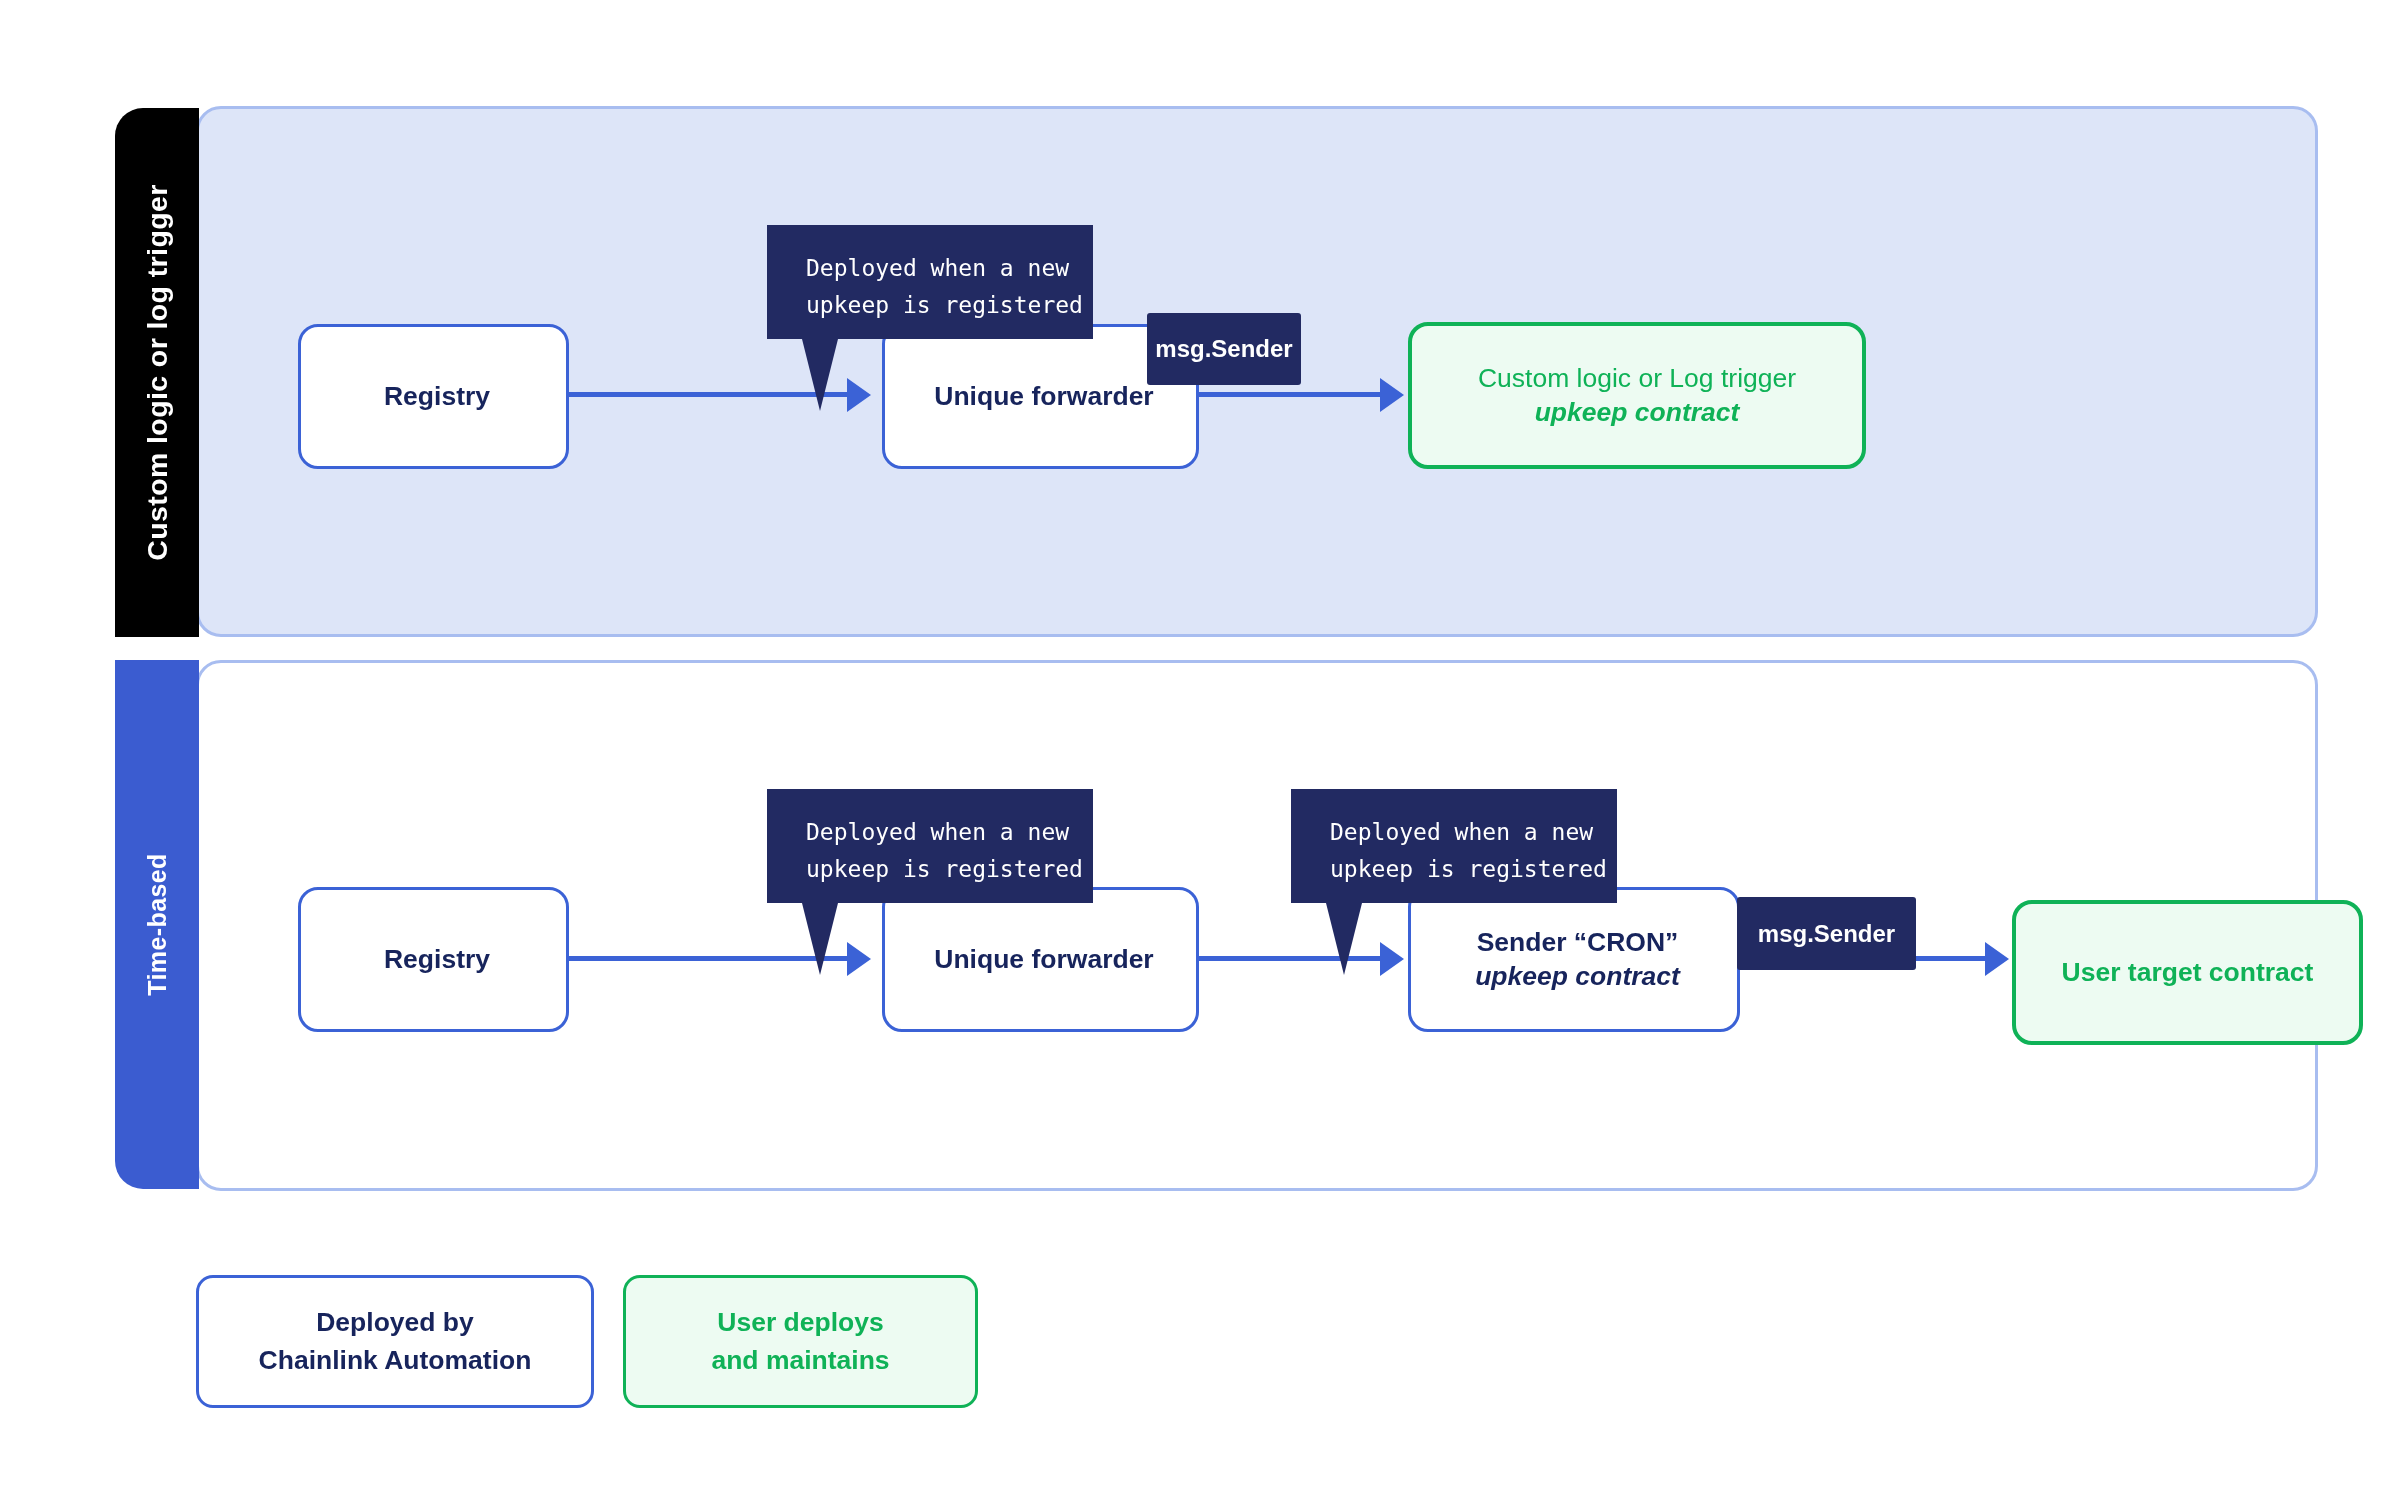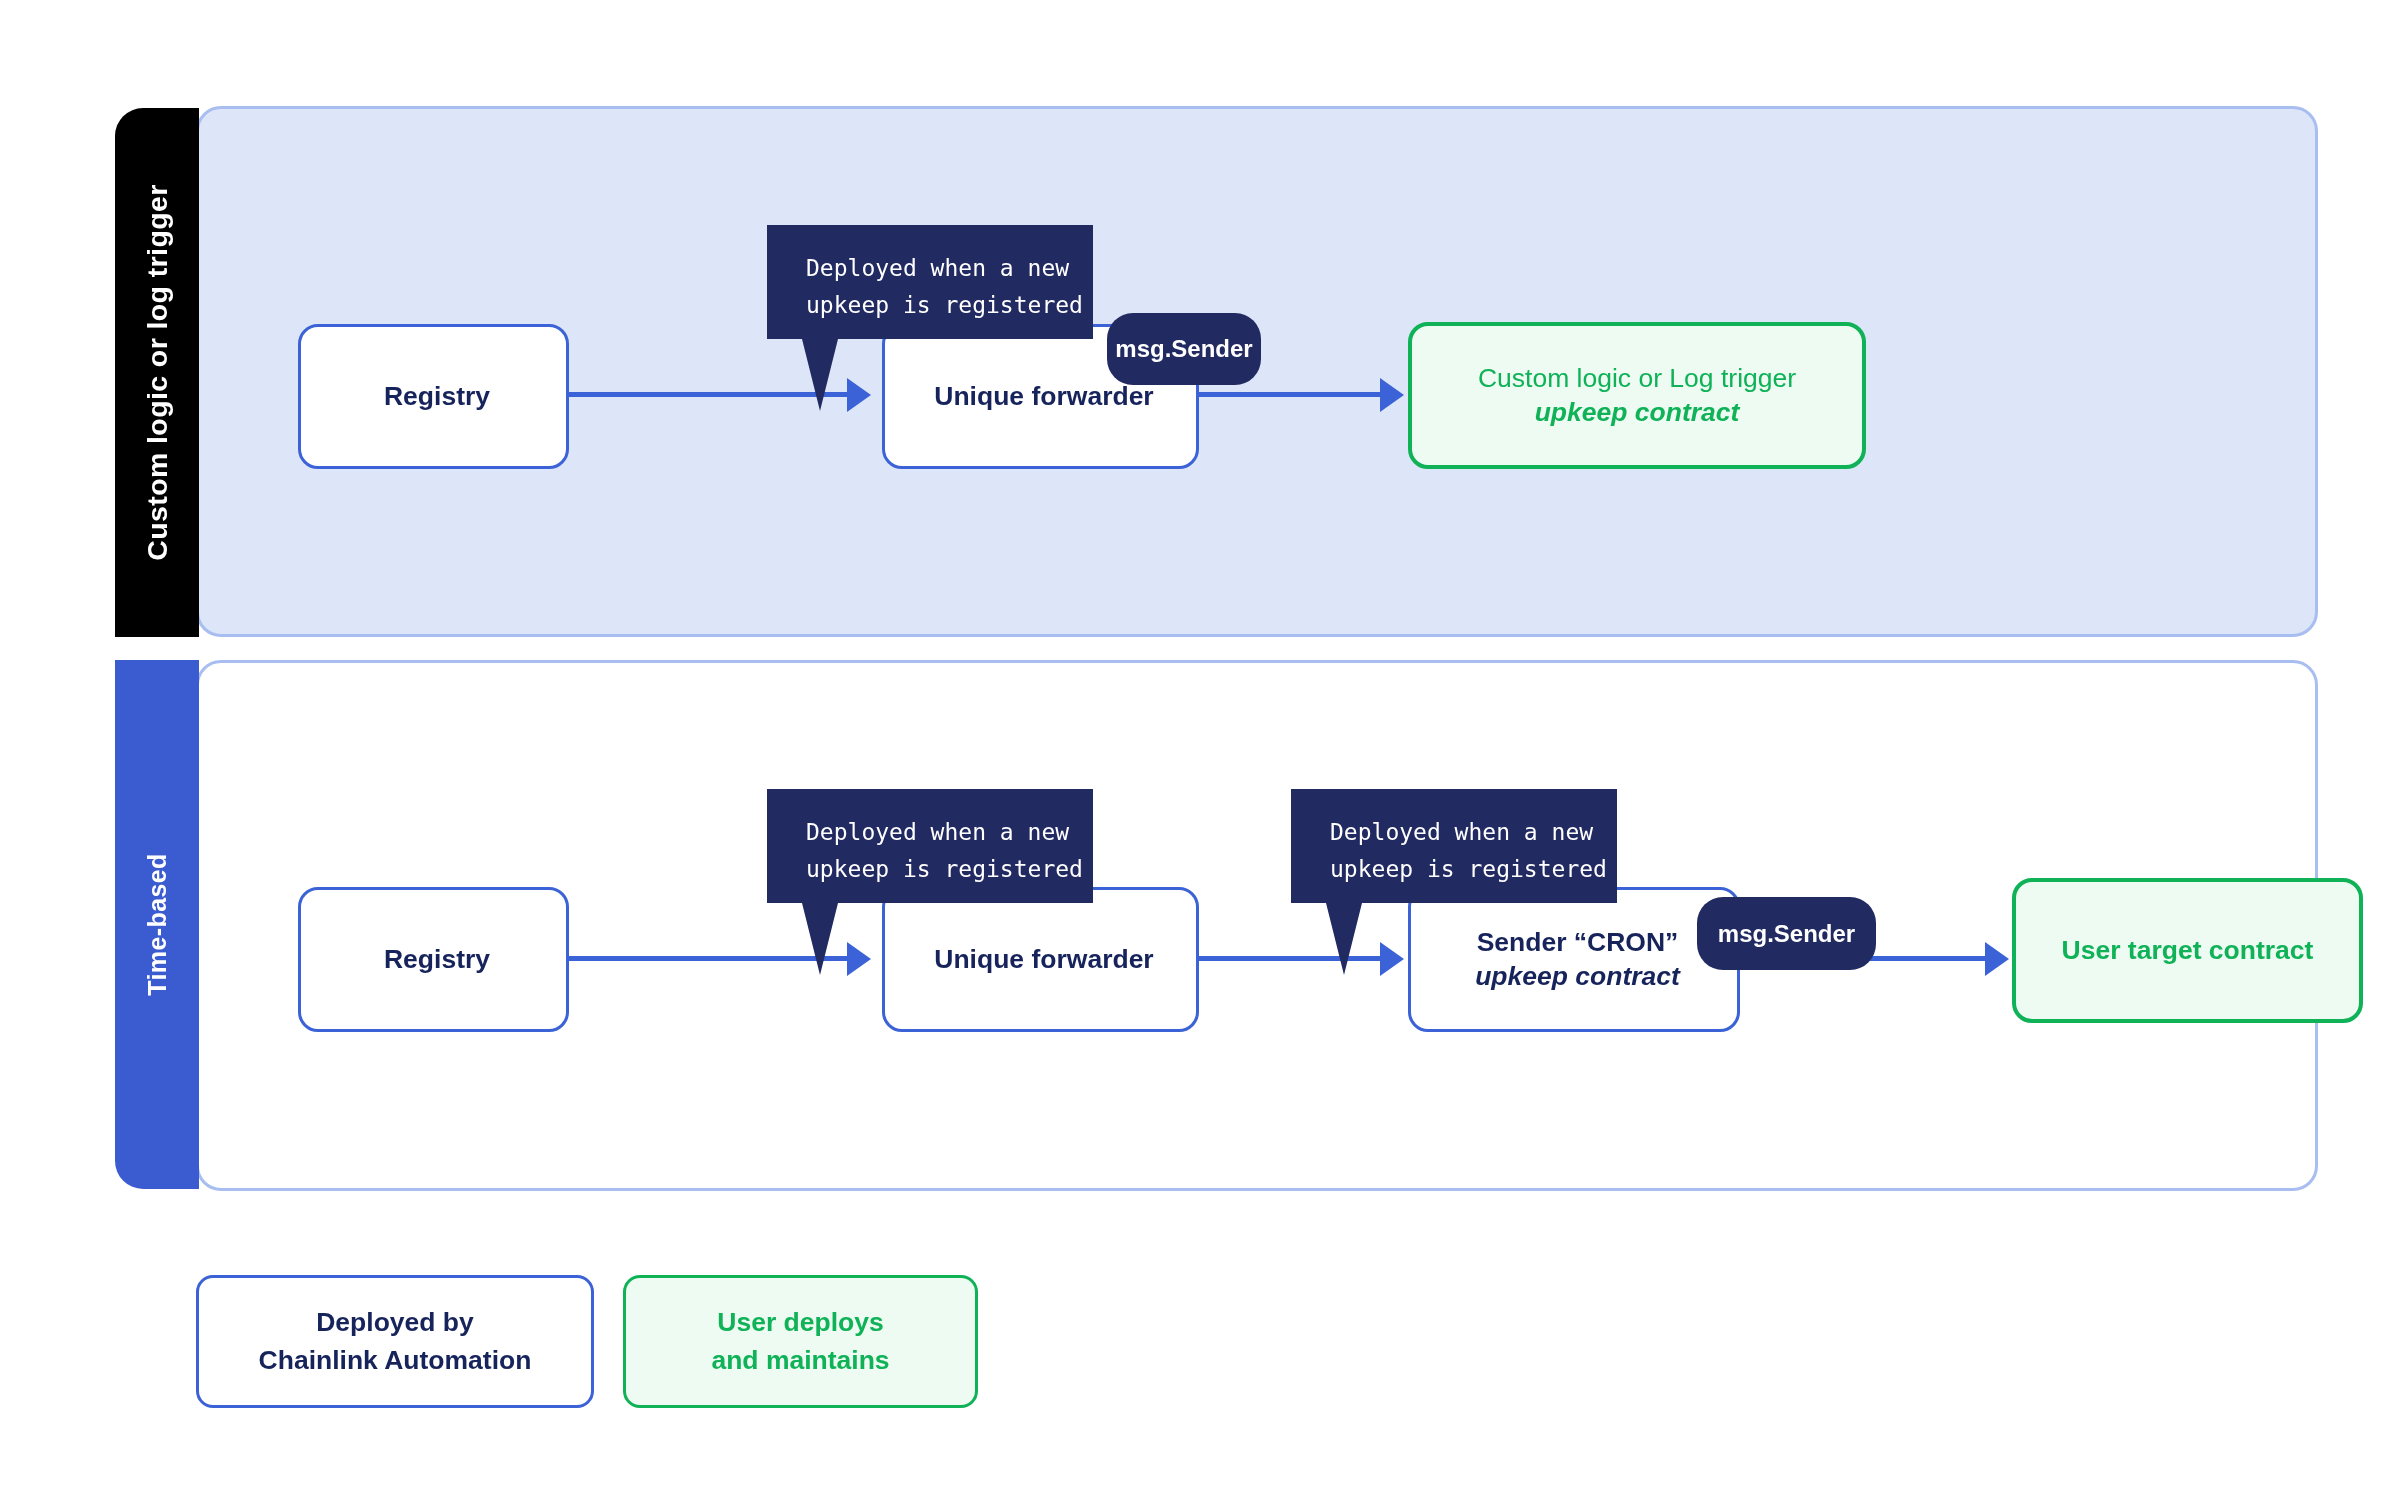--- a/index.html
+++ b/index.html
@@ -123,27 +123,28 @@
     border-left: 18.6px solid transparent;
     border-right: 18.6px solid transparent;
     border-top: 72px solid #222a62;
   }
 
   
   .badge {
     position: absolute;
     background: #222a62;
     color: #ffffff;
-    border-radius: 26px;
+    border-radius: 3px;
     display: flex;
     align-items: center;
     justify-content: center;
     font-weight: bold;
     font-size: 24px;
     box-sizing: border-box;
+    margin-left: 40px;
   }
 
   
   .legend-box {
     position: absolute;
     box-sizing: border-box;
     display: flex;
     flex-direction: column;
     align-items: center;
     justify-content: center;
@@ -234,21 +235,21 @@
 
     <div class="node node-blue" style="left:767px; top:227px; width:317px; height:145px;">
       <span class="line1">Unique forwarder</span>
     </div>
 
     <div class="node node-blue" style="left:1293px; top:227px; width:332px; height:145px;">
       <span class="line1">Sender “CRON”</span>
       <span class="line2">upkeep contract</span>
     </div>
 
-    <div class="node node-green single" style="left:1897px; top:218px; width:351px; height:145px;">
+    <div class="node node-green single" style="left:1897px; top:240px; width:351px; height:145px;">
       <span class="line1">User target contract</span>
     </div>
 
     <div class="callout" style="left:652px; top:129px; width:326px; height:114px;">
       <div>Deployed when a new</div>
       <div>upkeep is registered</div>
     </div>
     <div class="callout-tail" style="left:687px; top:243px;"></div>
 
     <div class="callout" style="left:1176px; top:129px; width:326px; height:114px;">

